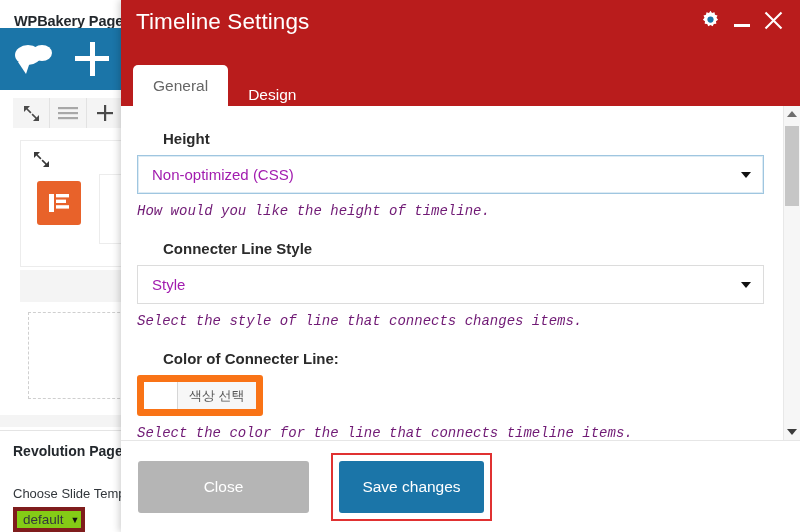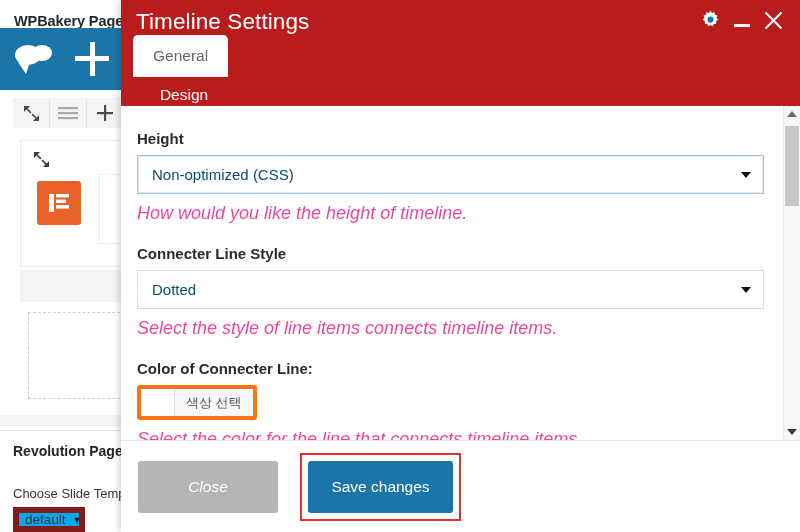--- a/index.html
+++ b/index.html
@@ -161,22 +161,22 @@
     position: absolute;
     left: 13px; top: 55px;
     font-size: 13px;
     color: #32373c;
     white-space: nowrap;
   }
   .rev-select {
     position: absolute;
     left: 13px; top: 76px;
     width: 72px; height: 25px;
-    border: 6px solid #7f1d1d;
-    background: #0ea5e9;
+    border: 4px solid #7f1d1d;
+    background: #84cc16;
     font-size: 13.5px;
     color: #32373c;
     display: flex;
     align-items: center;
     padding-left: 6px;
     box-sizing: border-box;
   }
   .rev-select .caret {
     font-size: 9px;
     margin-left: 7px;
@@ -229,21 +229,20 @@
     position: absolute;
     left: 1px; bottom: 4px;
     width: 16px; height: 3px;
     background: #ffffff;
   }
   .tabs {
     position: absolute;
     left: 12px; bottom: 0;
     display: flex;
     align-items: flex-end;
-    flex-direction: column;
   }
   .tab {
     padding: 10px 20px 11px 20px;
     font-size: 15.5px;
     cursor: pointer;
     line-height: 1;
   }
   .tab.active {
     background: #ffffff;
     color: #666666;
@@ -266,58 +265,60 @@
     position: absolute;
     left: 0; top: 0; right: 16px; bottom: 0;
     padding: 24px 20px 0 16px;
     box-sizing: border-box;
   }
   .field-label {
     font-size: 15px;
     font-weight: bold;
     color: #2b2b2b;
     margin-bottom: 8px;
+    margin-left: 26px;
   }
   .field-desc {
-    font-size: 18px;
+    font-size: 14px;
     font-style: italic;
-    color: #ec4899;
+    color: #701a75;
     margin-top: 9px;
     margin-bottom: 21px;
+    font-family: Liberation Mono, monospace;
   }
   .select-box {
     position: relative;
     height: 39px;
     border: 1px solid #dcdcdc;
     background: #ffffff;
     display: flex;
     align-items: center;
     padding: 0 14px;
     box-sizing: border-box;
     font-size: 15px;
-    color: #0c4a6e;
+    color: #a21caf;
     cursor: pointer;
   }
   .select-box.focused {
     border: 1px solid #9fc6e0;
     box-shadow: 0 0 0 1px rgba(159,198,224,0.35) inset;
   }
   .select-caret {
     position: absolute;
     right: 12px; top: 50%;
     transform: translateY(-50%);
     width: 0; height: 0;
     border-left: 5px solid transparent;
     border-right: 5px solid transparent;
     border-top: 6px solid #111111;
   }
   .color-picker {
     display: inline-flex;
     align-items: stretch;
-    border: 4px solid #f97316;
+    border: 7px solid #f97316;
     border-radius: 3px;
     background: #f7f7f7;
     height: 27px;
     cursor: pointer;
     overflow: hidden;
   }
   .color-swatch {
     width: 33px;
     background: #ffffff;
     border-right: 1px solid #d6d6d6;
@@ -384,25 +385,24 @@
   .btn {
     font-size: 15.5px;
     border: none;
     cursor: pointer;
     display: flex;
     align-items: center;
     justify-content: center;
     font-family: "Liberation Sans", sans-serif;
   }
   .btn-close {
-    width: 140px; height: 52px;
+    width: 171px; height: 52px;
     background: #b5b5b5;
     color: #ffffff;
     border-radius: 3px;
-    font-style: italic;
   }
   .btn-save {
     width: 145px; height: 52px;
     background: #1b75a8;
     color: #ffffff;
     border-radius: 3px;
   }
   .save-wrap {
     margin-left: 22px;
     border: 2px solid #e03131;
@@ -519,24 +519,24 @@
 
       <div class="field-label">Height</div>
       <div class="select-box focused">
         <span>Non-optimized (CSS)</span>
         <span class="select-caret"></span>
       </div>
       <div class="field-desc">How would you like the height of timeline.</div>
 
       <div class="field-label">Connecter Line Style</div>
       <div class="select-box">
-        <span>Dotted</span>
+        <span>Style</span>
         <span class="select-caret"></span>
       </div>
-      <div class="field-desc">Select the style of line items connects timeline items.</div>
+      <div class="field-desc">Select the style of line that connects changes items.</div>
 
       <div class="field-label">Color of Connecter Line:</div>
       <div class="color-picker">
         <span class="color-swatch"></span>
         <span class="color-label">색상 선택</span>
       </div>
       <div class="field-desc">Select the color for the line that connects timeline items.</div>
 
     </div>
 

